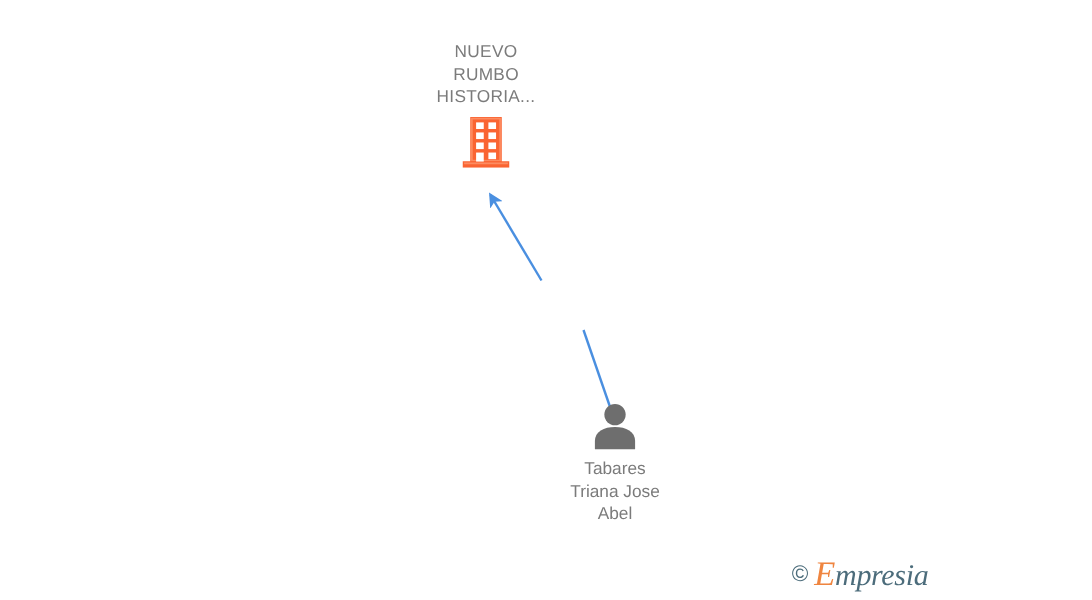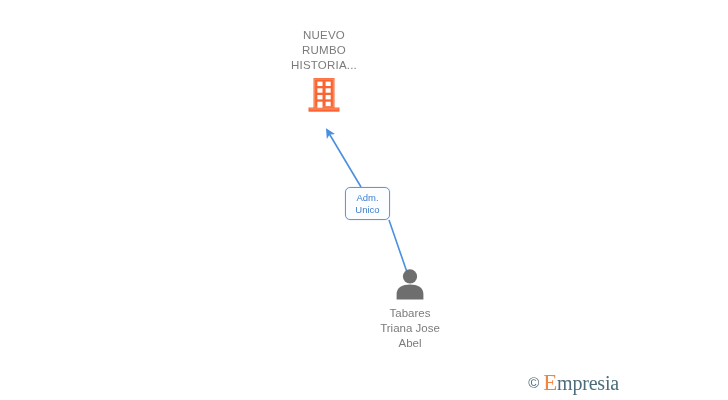--- a/index.html
+++ b/index.html
@@ -113,20 +113,21 @@
     opacity: 0.92;
   }
   .wm-copy {
     font-size: 15px;
     color: #3d6070;
     line-height: 1;
   }
   .wm-word {
     font-family: "Liberation Serif", serif;
     font-size: 20px;
+    font-style: italic;
     line-height: 1;
     color: #3d6070;
     letter-spacing: -0.2px;
   }
   .wm-word .wm-e {
     color: #ee7b30;
     font-size: 23px;
   }
 </style>
 </head>
@@ -166,24 +167,20 @@
         <rect x="19.6" y="11.3" width="5.1" height="4.4" fill="#ffffff"></rect>
         <rect x="11.4" y="18.0" width="5.1" height="4.4" fill="#ffffff"></rect>
         <rect x="19.6" y="18.0" width="5.1" height="4.4" fill="#ffffff"></rect>
 
         <rect x="11.4" y="24.7" width="5.1" height="6.0" fill="#ffffff"></rect>
         <rect x="19.6" y="24.7" width="5.1" height="4.4" fill="#ffffff"></rect>
       </svg>
     </div>
   </div>
 
-  <div class="relation-box">
-    <div class="relation-text">Adm.
-Unico</div>
-  </div>
 
   <div class="person-node">
     <div class="person-icon-wrap">
       <svg width="30" height="32" viewBox="0 0 30 32" xmlns="http://www.w3.org/2000/svg">
         <circle cx="15" cy="8.4" r="7.1" fill="#6e6e6e"></circle>
         <path d="M 1.6 31.5
                  L 1.6 26.0
                  C 1.6 19.6 7.6 16.6 15 16.6
                  C 22.4 16.6 28.4 19.6 28.4 26.0
                  L 28.4 31.5 Z" fill="#6e6e6e"></path>

